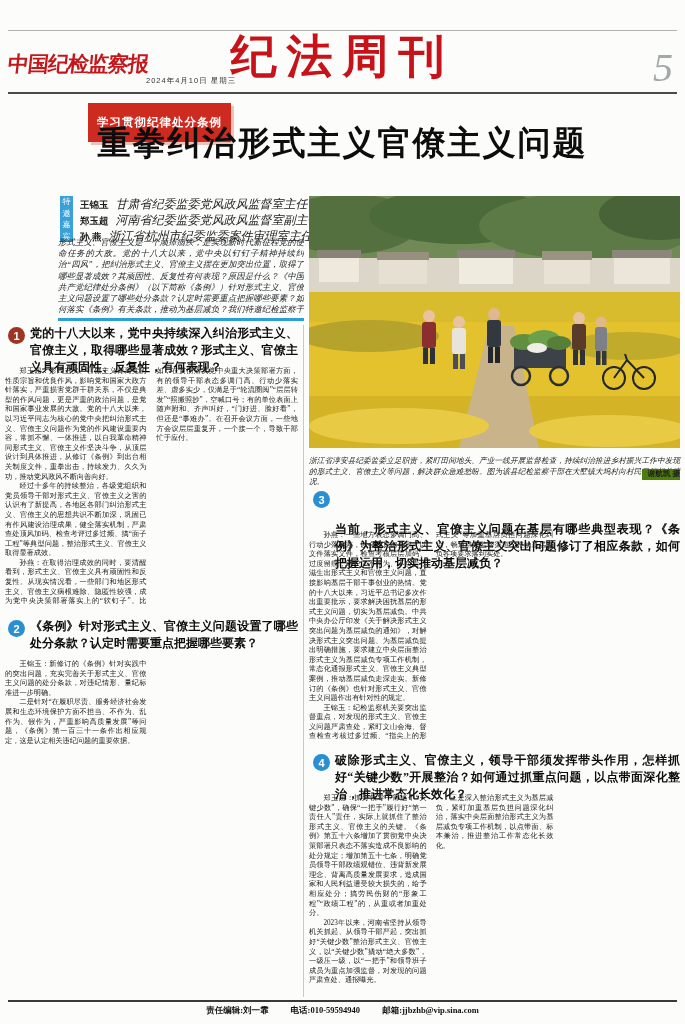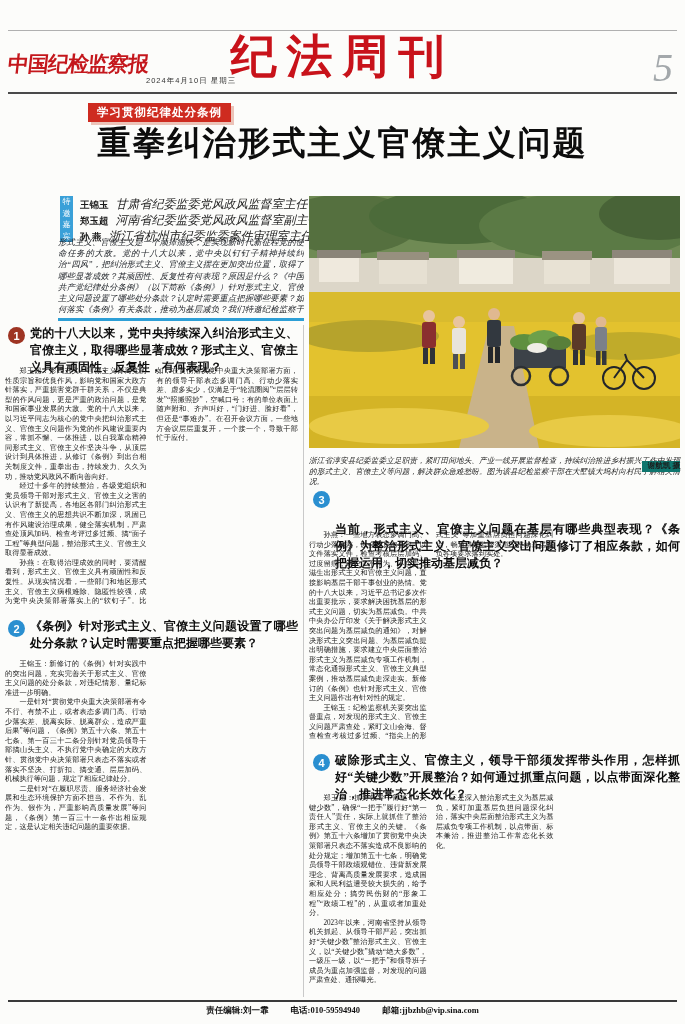--- a/index.html
+++ b/index.html
@@ -9,39 +9,39 @@
   
   .topline{left:8px;right:8px;top:30px;height:1px;background:#b0b0b0;}
   .logo{left:8px;top:50px;width:140px;font-weight:bold;font-size:21px;color:#c4171c;transform:skewX(-6deg);
         font-family:"Liberation Serif",serif;letter-spacing:-1px;white-space:nowrap;}
   .date{left:146px;top:76px;font-size:7.5px;color:#333;font-family:"Liberation Sans",sans-serif;letter-spacing:1px;}
   .edition{left:0;right:0;top:26px;text-align:center;font-size:46px;font-weight:900;color:#c8121a;letter-spacing:10px;}
   .pagenum{right:12px;top:44px;font-size:40px;color:#a3a8ab;font-style:italic;font-family:"Liberation Serif",serif;}
   .headrule{left:8px;right:8px;top:92px;height:2px;background:#4a4a4a;}
   
   .banner{left:88px;top:103px;background:#ce2b20;color:#fff;font-size:11.5px;font-weight:bold;
-          padding:2px 9px;letter-spacing:1px;box-shadow:3px 3px 0 rgba(205,90,60,.35);font-family:"Liberation Sans",sans-serif;}
+          padding:12px 9px;letter-spacing:1px;box-shadow:3px 3px 0 rgba(205,90,60,.35);font-family:"Liberation Sans",sans-serif;}
   .headline{left:0;right:0;top:121px;text-align:center;font-size:33px;font-weight:900;color:#0d0d0d;letter-spacing:2px;}
   .byline{left:0;right:0;top:181px;text-align:center;font-size:8.5px;font-weight:bold;color:#222;}
   
   .guest-label{left:60px;top:196px;width:13px;height:46px;background:#3aa0d8;color:#fff;font-size:8px;
                line-height:11.5px;text-align:center;white-space:pre-line;font-family:"Liberation Sans",sans-serif;}
   .guest-rows{left:80px;top:195px;width:224px;}
   .guest-row{height:16px;line-height:16px;white-space:nowrap;}
   .guest-name{font-weight:bold;font-size:9.5px;margin-right:7px;}
   .guest-title{font-size:12px;color:#222;font-style:italic;}
   
   .intro{left:58px;top:237px;width:246px;height:79px;font-size:8.4px;line-height:11.2px;text-align:justify;
          font-style:italic;color:#20242a;overflow:hidden;}
   .blueline{left:58px;top:318px;width:246px;height:3px;background:#2d9fd6;}
   
   .photo{left:309px;top:196px;width:371px;height:252px;overflow:hidden;background:#cfcabd;}
   .caption{left:309px;top:456px;width:371px;height:26px;font-size:7.6px;line-height:10.6px;text-align:justify;
            font-style:italic;color:#1c1c1c;}
-  .credit{position:absolute;right:0;bottom:10px;font-style:normal;font-weight:bold;background:#0f766e;padding-left:6px;}
+  .credit{position:absolute;right:0;bottom:2px;font-style:normal;font-weight:bold;background:#4d7c0f;padding-left:6px;}
   
   .vrule{left:303px;top:325px;height:672px;width:1px;background:#c9c9c9;}
   .q-circle{width:17px;height:17px;border-radius:50%;color:#fff;font-weight:bold;font-size:11px;
             display:flex;align-items:center;justify-content:center;font-family:"Liberation Sans",sans-serif;}
   .q-title{font-weight:700;font-size:12px;line-height:17px;text-align:justify;color:#0c0c0c;}
   .section-body{column-gap:10px;column-fill:auto;overflow:hidden;font-size:7.2px;line-height:9.6px;
                 text-align:justify;color:#191919;}
   .section-body p{margin:0;text-indent:2em;}
   .cols2{column-count:2;}
   .cols3{column-count:3;column-gap:9px;}
@@ -153,21 +153,20 @@
   <div class="abs section-body cols2" style="left:5px;top:367px;width:293px;height:248px;">
       <p>郑玉超：形式主义、官僚主义背离党的性质宗旨和优良作风，影响党和国家大政方针落实，严重损害党群干群关系，不仅是典型的作风问题，更是严重的政治问题，是党和国家事业发展的大敌。党的十八大以来，以习近平同志为核心的党中央把纠治形式主义、官僚主义问题作为党的作风建设重要内容，常抓不懈、一体推进，以自我革命精神同形式主义、官僚主义作坚决斗争，从顶层设计到具体推进，从修订《条例》到出台相关制度文件，重拳出击，持续发力、久久为功，推动党风政风不断向善向好。</p>
       <p>经过十多年的持续整治，各级党组织和党员领导干部对形式主义、官僚主义之害的认识有了新提高，各地区各部门纠治形式主义、官僚主义的思想共识不断加深，巩固已有作风建设治理成果，健全落实机制，严肃查处顶风加码、检查考评过多过频、搞“面子工程”等典型问题，整治形式主义、官僚主义取得显著成效。</p>
       <p>孙燕：在取得治理成效的同时，要清醒看到，形式主义、官僚主义具有顽固性和反复性。从现实情况看，一些部门和地区形式主义、官僚主义病根难除、隐匿性较强，成为党中央决策部署落实上的“软钉子”。比如，在贯彻落实党中央重大决策部署方面，有的领导干部表态多调门高、行动少落实差、虚多实少，仅满足于“轮流圈阅”“层层转发”“照搬照抄”，空喊口号；有的单位表面上随声附和、齐声叫好，“门好进、脸好看”，但还是“事难办”。在召开会议方面，一些地方会议层层重复开，一个接一个，导致干部忙于应付。</p>
     </div>
 
   <div class="abs q-circle" style="left: 8px; top: 620px; background: rgb(42, 143, 208);">2</div>
   <div class="abs q-title" style="left:30px;top:618px;width:268px;">《条例》针对形式主义、官僚主义问题设置了哪些处分条款？认定时需要重点把握哪些要素？</div>
   <div class="abs section-body cols2" style="left:5px;top:660px;width:293px;height:336px;">
       <p>王锦玉：新修订的《条例》针对实践中的突出问题，充实完善关于形式主义、官僚主义问题的处分条款，对违纪情形、量纪标准进一步明确。</p>
-      <p>一是针对“贯彻党中央重大决策部署有令不行、有禁不止，或者表态多调门高、行动少落实差、脱离实际、脱离群众，造成严重后果”等问题，《条例》第五十六条、第五十七条、第一百三十二条分别针对党员领导干部搞山头主义、不执行党中央确定的大政方针、贯彻党中央决策部署只表态不落实或者落实不坚决、打折扣、搞变通、层层加码、机械执行等问题，规定了相应纪律处分。</p>
       <p>二是针对“在履职尽责、服务经济社会发展和生态环境保护方面不担当、不作为、乱作为、假作为，严重影响高质量发展”等问题，《条例》第一百三十一条作出相应规定，这是认定相关违纪问题的重要依据。</p>
     </div>
 
   <div class="abs q-circle" style="left: 313px; top: 491px; background: rgb(42, 143, 208);">3</div>
   <div class="abs q-title" style="left:335px;top:489px;width:345px;margin-top:32px;">当前，形式主义、官僚主义问题在基层有哪些典型表现？《条例》为整治形式主义、官僚主义突出问题修订了相应条款，如何把握运用，切实推动基层减负？</div>
   <div class="abs section-body cols3" style="left:309px;top:531px;width:371px;height:218px;">
       <p>孙燕：一些地方表态多调门高、行动少落实差，以会议贯彻会议、以文件落实文件，检查考核层层加码、过度留痕，助长了不作为、不负责，滋生出形式主义和官僚主义问题，直接影响基层干部干事创业的热情。党的十八大以来，习近平总书记多次作出重要批示，要求解决困扰基层的形式主义问题，切实为基层减负。中共中央办公厅印发《关于解决形式主义突出问题为基层减负的通知》，对解决形式主义突出问题、为基层减负提出明确措施，要求建立中央层面整治形式主义为基层减负专项工作机制，常态化通报形式主义、官僚主义典型案例，推动基层减负走深走实。新修订的《条例》也针对形式主义、官僚主义问题作出有针对性的规定。</p>
       <p>王锦玉：纪检监察机关要突出监督重点，对发现的形式主义、官僚主义问题严肃查处，紧盯文山会海、督查检查考核过多过频、“指尖上的形式主义”等加重基层负担问题深化纠治，畅通群众监督渠道，推动基层减负各项要求落到实处。</p>
     </div>
 

